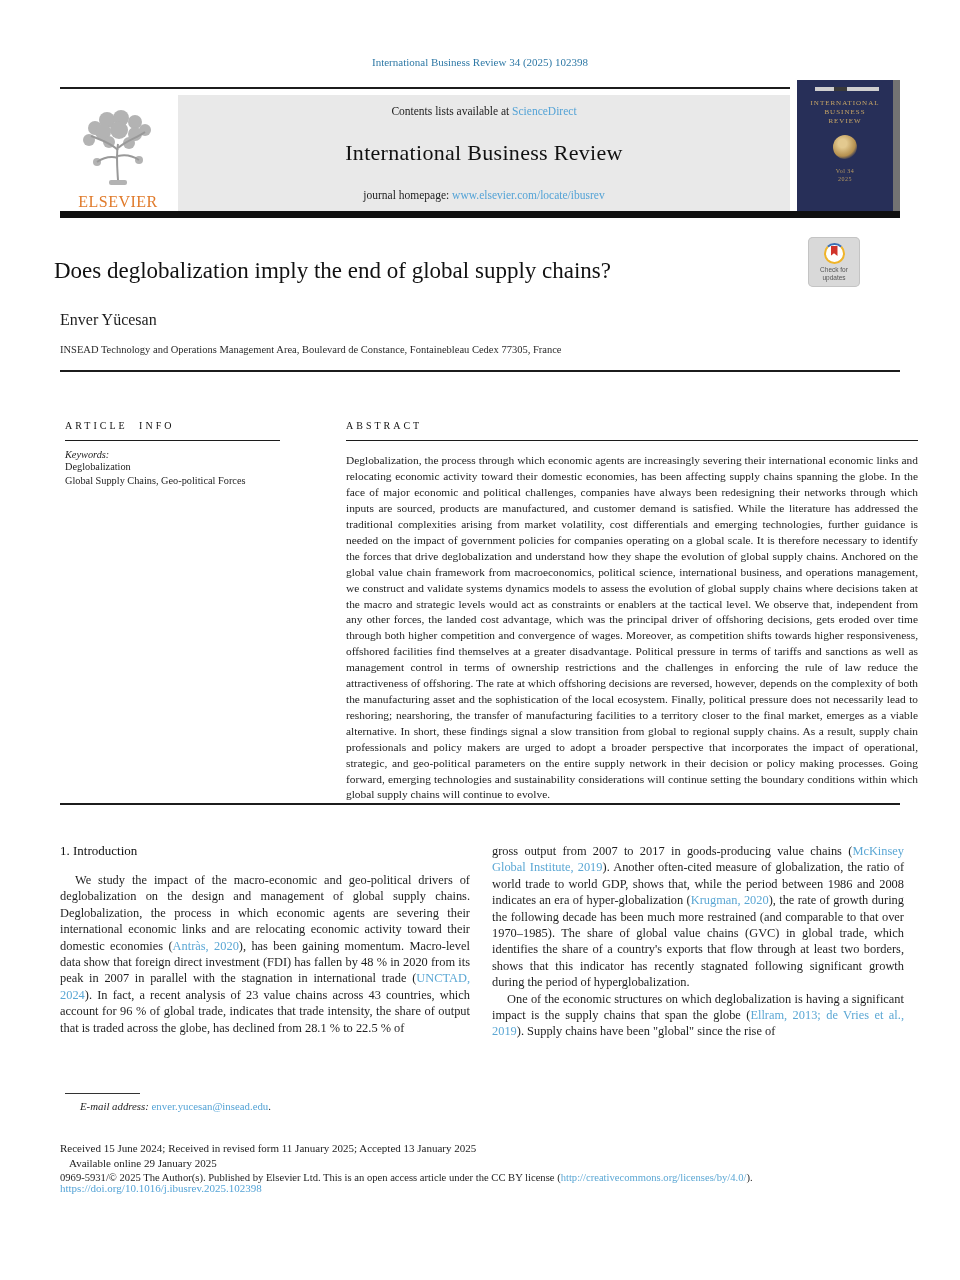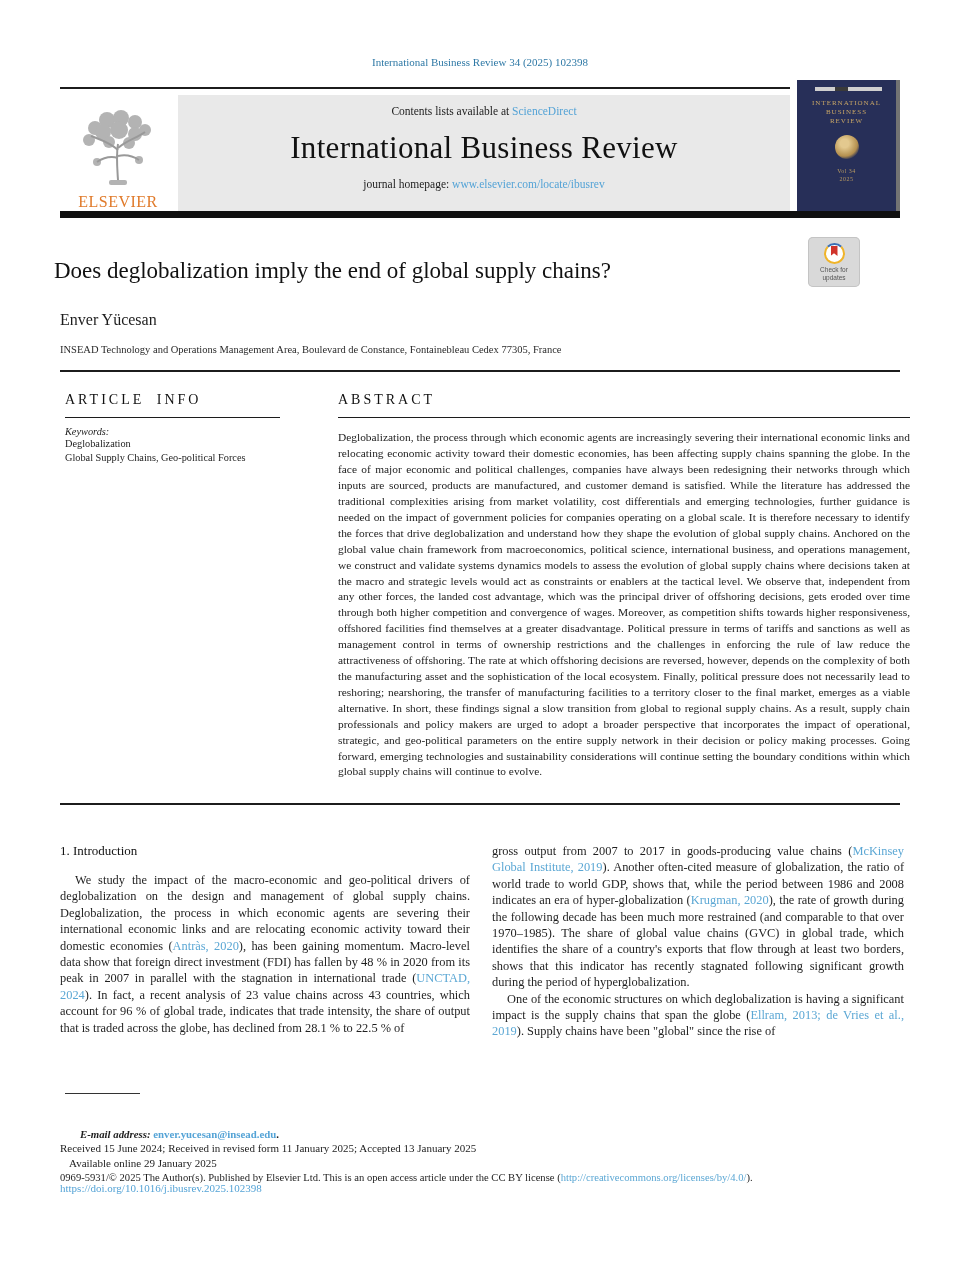--- a/index.html
+++ b/index.html
@@ -7,36 +7,36 @@
         font-family:"Liberation Serif","DejaVu Serif",serif;color:#1d1d1d;}
   .abs{position:absolute;}
 
   
   .top-cite{left:0;top:56px;width:960px;text-align:center;font-size:11px;color:#2f79a6;}
 
   
   .mast-rule-top{left:60px;top:87px;width:730px;height:2px;background:#1c1c1c;}
   .mast-box{left:178px;top:95px;width:612px;height:116px;background:#e9e9e9;
             display:flex;flex-direction:column;align-items:center;justify-content:space-between;
-            padding:10px 0 21px 0;box-sizing:border-box;}
+            padding:10px 0 10px 0;box-sizing:border-box;}
   .contents-line{font-size:11.5px;color:#1d1d1d;}
   .link{color:#54a3d6;text-decoration:none;cursor:pointer;}
-  .journal-title{font-size:31px;color:#111;letter-spacing:.3px;}
+  .journal-title{font-size:22px;color:#111;letter-spacing:.3px;}
   .homepage-line{font-size:11.5px;color:#1d1d1d;}
   .thick-bar{left:60px;top:211px;width:840px;height:7px;background:#101010;}
 
   
   .elsevier{left:60px;top:93px;width:116px;height:118px;display:flex;flex-direction:column;
             align-items:center;justify-content:flex-end;}
   .elsevier svg{display:block;}
   .elsevier-label{font-size:16px;color:#e07a2a;letter-spacing:.5px;margin-top:1px;}
 
   
   .cover{left:797px;top:80px;width:103px;height:131px;background:#272f58;box-sizing:border-box;
-         border-right:4px solid #737373;padding:5px 8px;}
+         border-right:7px solid #737373;padding:5px 8px;}
   .cover-bar{height:4px;background:#cfcfcf;margin:2px 6px 8px 10px;position:relative;}
   .cover-bar:before{content:"";position:absolute;left:30%;top:0;width:20%;height:100%;background:#3a3a3a;}
   .cover-title{color:#c7a566;font-size:7px;letter-spacing:1px;text-align:center;line-height:9px;}
   .cover-emblem{width:24px;height:24px;border-radius:50%;margin:9px auto 8px auto;
                 background:radial-gradient(circle at 40% 35%,#e3c98f 20%,#b48f4e 60%,#272f58 78%);}
   .cover-sub{color:#b89a62;font-size:6px;text-align:center;line-height:8px;letter-spacing:.5px;}
 
   
   .article-title{left:54px;top:258px;width:720px;font-size:23px;color:#111;}
   .badge{left:808px;top:237px;width:52px;height:50px;background:#d9d9d9;border-radius:5px;
@@ -46,42 +46,42 @@
                 border-top-color:#3b6fb5;position:relative;margin-bottom:2px;}
   .badge-mark{position:absolute;left:5px;top:1px;width:7px;height:10px;background:#d0342c;
               clip-path:polygon(0 0,100% 0,100% 100%,50% 72%,0 100%);}
   .badge-text{font-family:"Liberation Sans","DejaVu Sans",sans-serif;font-size:6.5px;color:#555;
               line-height:7.5px;text-align:center;}
   .author{left:60px;top:311px;font-size:16px;color:#1d1d1d;}
   .affiliation{left:60px;top:344px;font-size:10.5px;color:#2a2a2a;}
   .rule-2{left:60px;top:370px;width:840px;height:2px;background:#1c1c1c;}
 
   
-  .sec-heading{font-size:14px;color:#111;letter-spacing:3px;word-spacing:6px;}
+  .sec-heading{font-size:10px;color:#111;letter-spacing:3px;word-spacing:6px;margin-top:28px;}
   .info-col{left:65px;top:392px;width:215px;}
   .info-underline{margin-top:9px;height:1.4px;background:#1c1c1c;width:215px;}
   .kw-label{font-style:italic;font-size:10.3px;margin-top:8px;}
   .kw-line{font-size:10.3px;line-height:13.5px;}
-  .abstract-col{left:338px;top:392px;width:572px;}
+  .abstract-col{left:346px;top:392px;width:572px;}
   .abstract-underline{margin-top:9px;height:1.4px;background:#1c1c1c;width:572px;}
   .abstract-text{margin-top:12px;font-size:11.4px;line-height:15.9px;text-align:justify;color:#222;}
 
   .rule-3{left:60px;top:803px;width:840px;height:2px;background:#1c1c1c;}
 
   
   .intro-heading{left:60px;top:843px;font-size:13px;font-weight:normal;color:#111;}
   .col-left{left:60px;top:872px;width:410px;}
   .col-right{left:492px;top:843px;width:412px;}
   .body-par{font-size:12.4px;line-height:16.4px;text-align:justify;color:#1f1f1f;margin:0;}
   .indent{text-indent:15px;}
   .cite{color:#5ba7d4;cursor:pointer;}
 
   
   .fn-rule{left:65px;top:1093px;width:75px;height:1.2px;background:#333;}
-  .fn-email{left:80px;top:1128px;font-size:10.8px;font-weight:bold;}
+  .fn-email{left:80px;top:1100px;font-size:10.8px;}
   .fn-email .lbl{font-style:italic;}
   .footer-doi{left:60px;top:1182px;font-size:11px;}
   .footer-line{left:60px;font-size:11px;color:#1d1d1d;}
   .footer-copy{left:60px;top:1172px;width:845px;font-size:10.6px;color:#1d1d1d;}
 </style>
 </head>
 <body>
 
 <div class="page">
 

